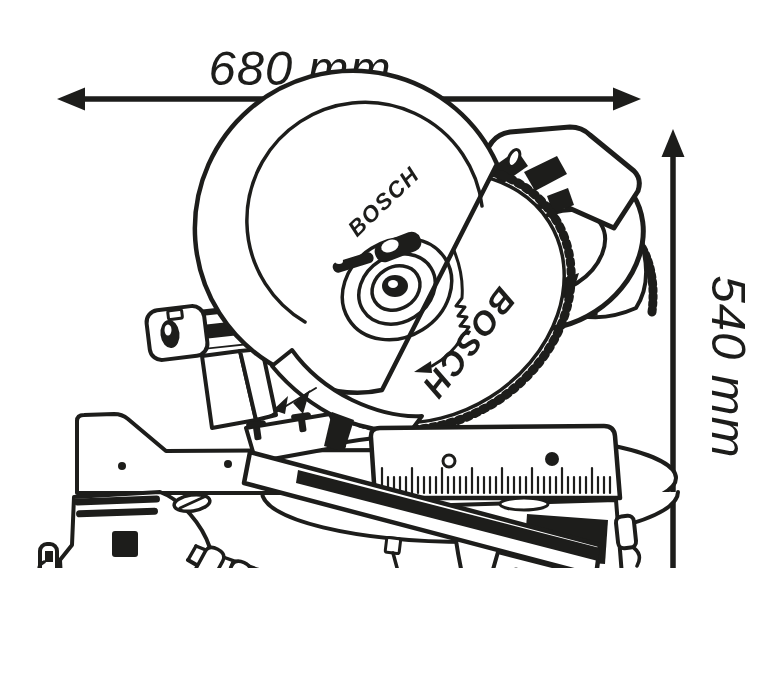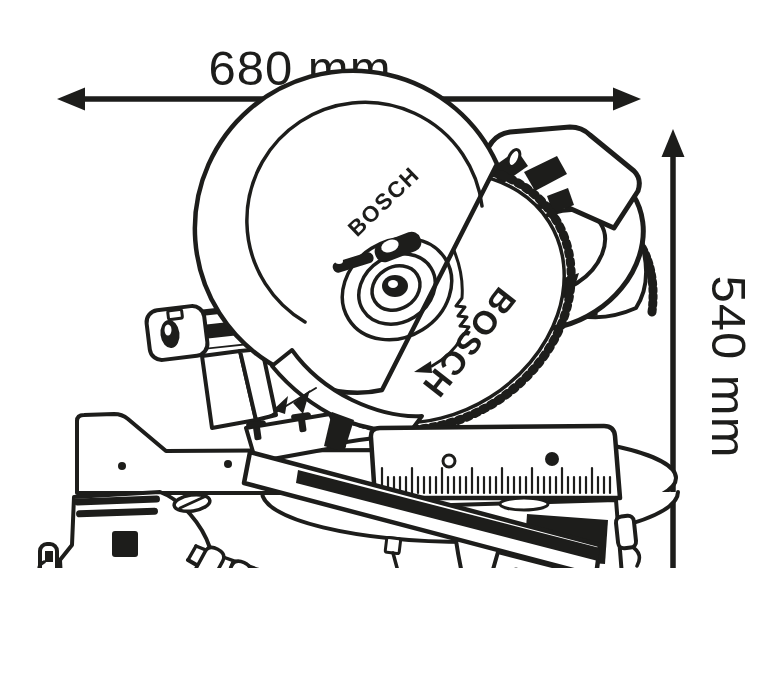--- a/index.html
+++ b/index.html
@@ -1,17 +1,17 @@
 <!DOCTYPE html>
 <html style="--ink: #1d1d1b; --paper: #ffffff;"><head>
 <meta charset="utf-8">
 <style>
   :root{ --ink:#1d1d1b; --paper:#ffffff; }
   html,body{ margin:0; padding:0; background:var(--paper); }
-  .stage{ width:772px; height:568px; position:relative; background:var(--paper); overflow:hidden; }
+  .stage{ width:772px; height:568px; position:relative; background:var(--paper); overflow:hidden;font-style:italic; }
   svg{ display:block; }
   text{ font-family:"Liberation Sans","DejaVu Sans",sans-serif; fill:var(--ink); stroke:none; }
   .dim-label{ font-size:49px; letter-spacing:1px; }
   .brand-guard{ font-size:22.5px; font-weight:bold; letter-spacing:1.5px; }
   .brand-blade{ font-size:33px; font-weight:bold; letter-spacing:2px; }
 </style>
 </head>
 <body>
 
 <div class="stage">

